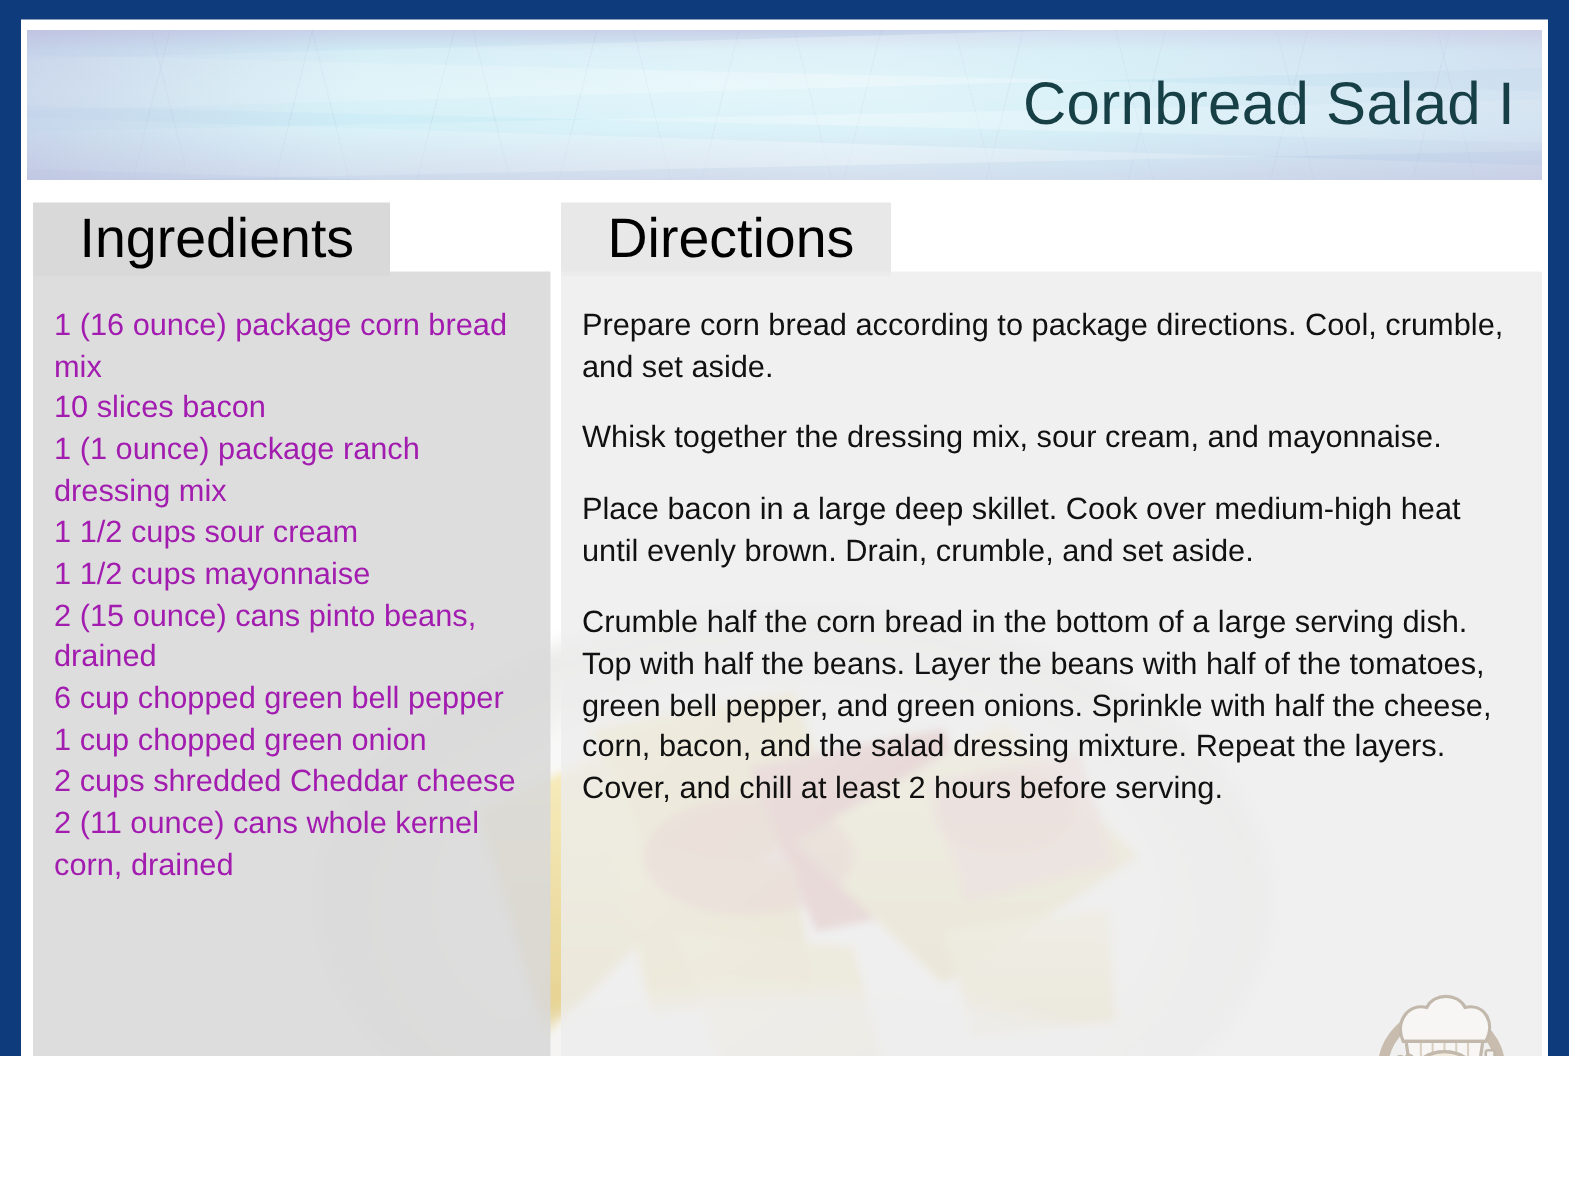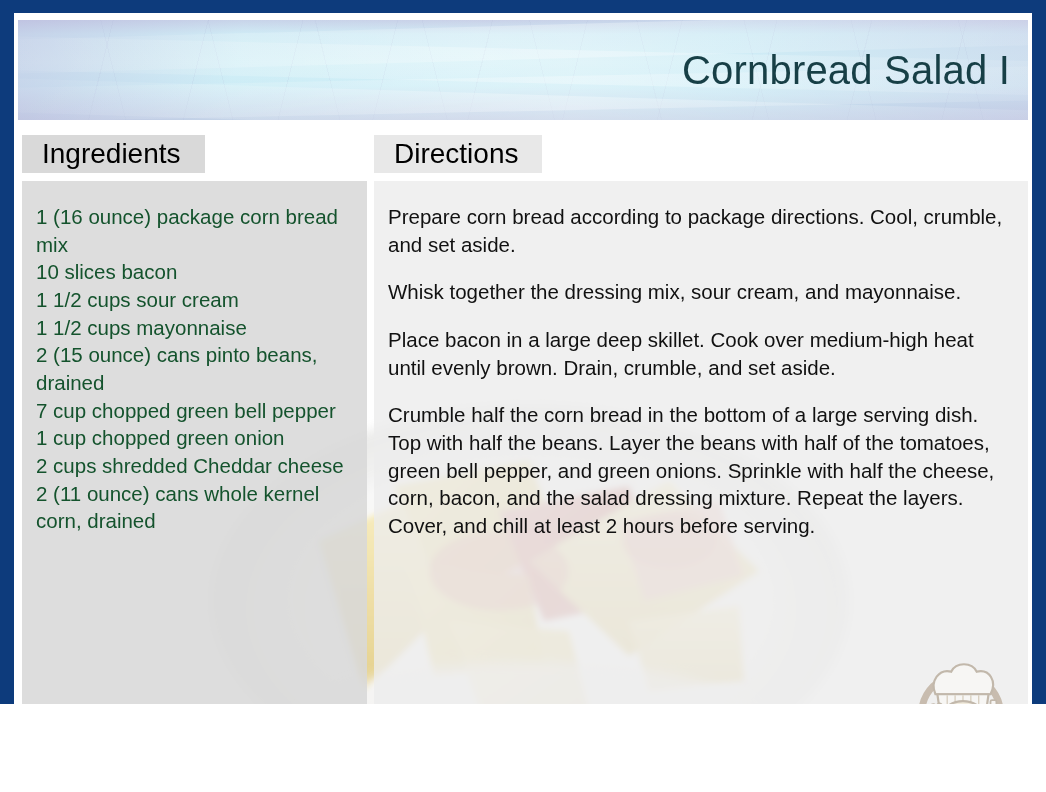--- a/index.html
+++ b/index.html
@@ -83,42 +83,42 @@
     opacity: .92;
   }
 
   
   .col { position: absolute; top: 122px; }
   #ingredients-col { left: 8px;   width: 345px; }
   #directions-col  { left: 360px; width: 654px; }
 
   .tab {
     display: inline-block;
-    padding: 3px 24px 3px 20px;
-    font-size: 28px;
+    padding: 3px 24px 3px 31px;
+    font-size: 37px;
     color: #000000;
     background: #d9d9d9;
     line-height: 1.15;
   }
   #directions-col .tab { background: #e8e8e8; }
 
   .panel {
     position: absolute;
     top: 46px;
     left: 0;
     right: 0;
     height: 610px;
     padding: 22px 10px 0 14px;
     box-sizing: border-box;
     font-size: 20.5px;
     line-height: 1.35;
   }
   #ingredients-panel {
     background: rgba(216,216,216,0.88);
-    color: #14532d;
+    color: #a21caf;
   }
   #directions-panel {
     background: rgba(236,236,236,0.80);
     color: #111111;
     padding-right: 16px;
   }
   #ingredients-panel .line { white-space: normal; }
   #directions-panel p { margin: 0 0 20px 0; }
   #directions-panel p:last-child { margin-bottom: 12px; }
 
@@ -192,24 +192,25 @@
         <ellipse cx="470" cy="150" rx="48" ry="28" fill="#dd9f94" opacity=".45"></ellipse>
       </g>
       <ellipse cx="330" cy="330" rx="230" ry="60" fill="#f4f3f1" opacity=".65" filter="url(#softer)"></ellipse>
     </svg>
 
     <div class="col" id="ingredients-col">
       <div class="tab">Ingredients</div>
       <div class="panel" id="ingredients-panel">
         <div class="line">1 (16 ounce) package corn bread mix</div>
         <div class="line">10 slices bacon</div>
+        <div class="line">1 (1 ounce) package ranch dressing mix</div>
         <div class="line">1 1/2 cups sour cream</div>
         <div class="line">1 1/2 cups mayonnaise</div>
         <div class="line">2 (15 ounce) cans pinto beans, drained</div>
-        <div class="line">7 cup chopped green bell pepper</div>
+        <div class="line">6 cup chopped green bell pepper</div>
         <div class="line">1 cup chopped green onion</div>
         <div class="line">2 cups shredded Cheddar cheese</div>
         <div class="line">2 (11 ounce) cans whole kernel corn, drained</div>
       </div>
     </div>
 
     <div class="col" id="directions-col">
       <div class="tab">Directions</div>
       <div class="panel" id="directions-panel">
         <p>Prepare corn bread according to package directions. Cool, crumble, and set aside.</p>

